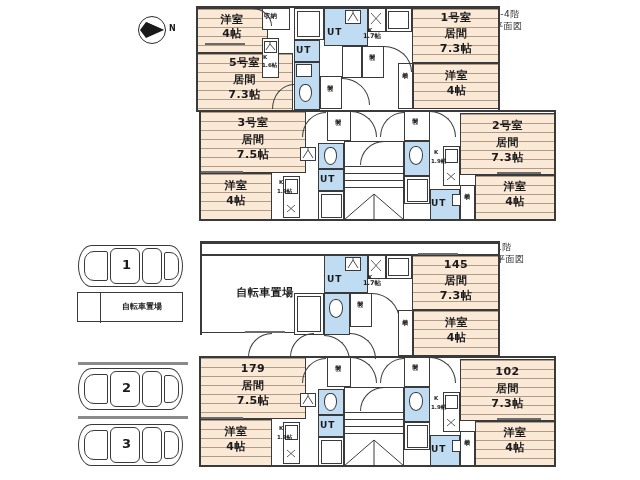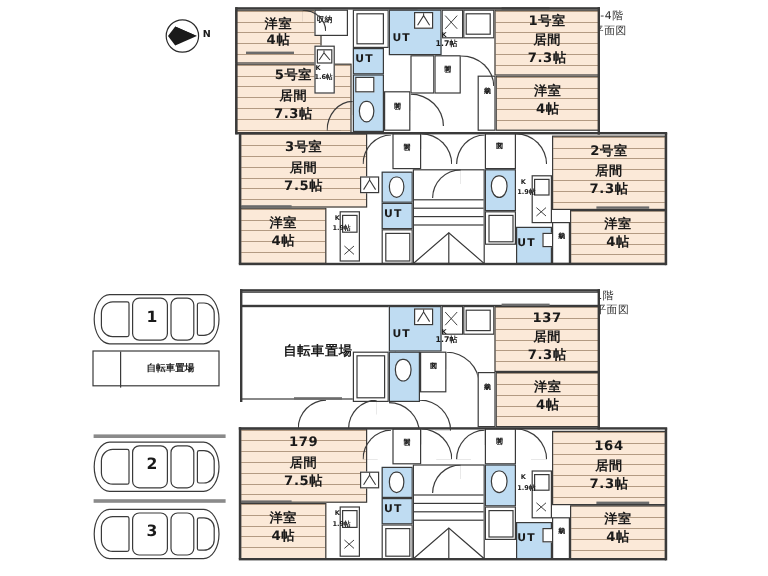--- a/index.html
+++ b/index.html
@@ -316,21 +316,21 @@
     <div class="white-room abs" style="left:294px; top:58px; width:30px; height:42px;"></div>
     <div class="fixture abs" style="left:297px; top:61px; width:24px; height:36px;"></div>
     <div class="wet abs" style="left:324px; top:58px; width:26px; height:42px;"></div>
     <div class="toilet-bowl abs" style="left:329px; top:64px; width:14px; height:19px;"></div>
 
     <div class="white-room abs" style="left:350px; top:58px; width:22px; height:34px;"></div>
     <div class="lbl lbl-tiny vert" style="left:357px; top:62px; height:24px;">玄関</div>
     <div class="swing swing-tr abs" style="left:372px; top:58px; width:28px; height:28px;"></div>
 
     <div class="tatami abs" style="left:412px; top:20px; width:88px; height:55px;"></div>
-    <div class="lbl lbl-unit center" style="left:412px; top:24px; width:88px;">137</div>
+    <div class="lbl lbl-unit center" style="left:412px; top:24px; width:88px;">145</div>
     <div class="lbl lbl-room center" style="left:412px; top:40px; width:88px;">居間</div>
     <div class="lbl lbl-room center" style="left:412px; top:55px; width:88px;">7.3帖</div>
 
     <div class="tatami abs" style="left:413px; top:75px; width:87px; height:46px;"></div>
     <div class="lbl lbl-room center" style="left:413px; top:82px; width:87px;">洋室</div>
     <div class="lbl lbl-room center" style="left:413px; top:97px; width:87px;">4帖</div>
 
     <div class="white-room abs" style="left:398px; top:75px; width:15px; height:46px;"></div>
     <div class="lbl lbl-tiny vert" style="left:402px; top:80px; height:30px;">収納</div>
 
@@ -401,21 +401,21 @@
     <svg class="abs" style="left:445px; top:181px;" width="13" height="13">
       <path d="M2 10 L10 3 M10 10 L2 3" stroke="#3a3a3a" fill="none" stroke-width="0.8"></path>
     </svg>
     <div class="lbl lbl-tiny" style="left:434px; top:161px;">K</div>
     <div class="lbl lbl-tiny" style="left:431px; top:170px;">1.9帖</div>
 
     <div class="white-room abs" style="left:460px; top:196px; width:15px; height:35px;"></div>
     <div class="lbl lbl-tiny vert" style="left:464px; top:200px; height:26px;">収納</div>
 
     <div class="tatami abs" style="left:460px; top:124px; width:95px; height:62px;"></div>
-    <div class="lbl lbl-unit center" style="left:460px; top:131px; width:95px;">164</div>
+    <div class="lbl lbl-unit center" style="left:460px; top:131px; width:95px;">102</div>
     <div class="lbl lbl-room center" style="left:460px; top:148px; width:95px;">居間</div>
     <div class="lbl lbl-room center" style="left:460px; top:163px; width:95px;">7.3帖</div>
 
     <div class="tatami abs" style="left:475px; top:186px; width:80px; height:45px;"></div>
     <div class="lbl lbl-room center" style="left:475px; top:192px; width:80px;">洋室</div>
     <div class="lbl lbl-room center" style="left:475px; top:207px; width:80px;">4帖</div>
 
     <div class="thinline abs" style="left:201px; top:182px; width:42px; height:1.6px;"></div>
     <div class="thinline abs" style="left:497px; top:183px; width:44px; height:1.6px;"></div>
     <div class="thinline abs" style="left:418px; top:18px; width:40px; height:1.6px;"></div>

